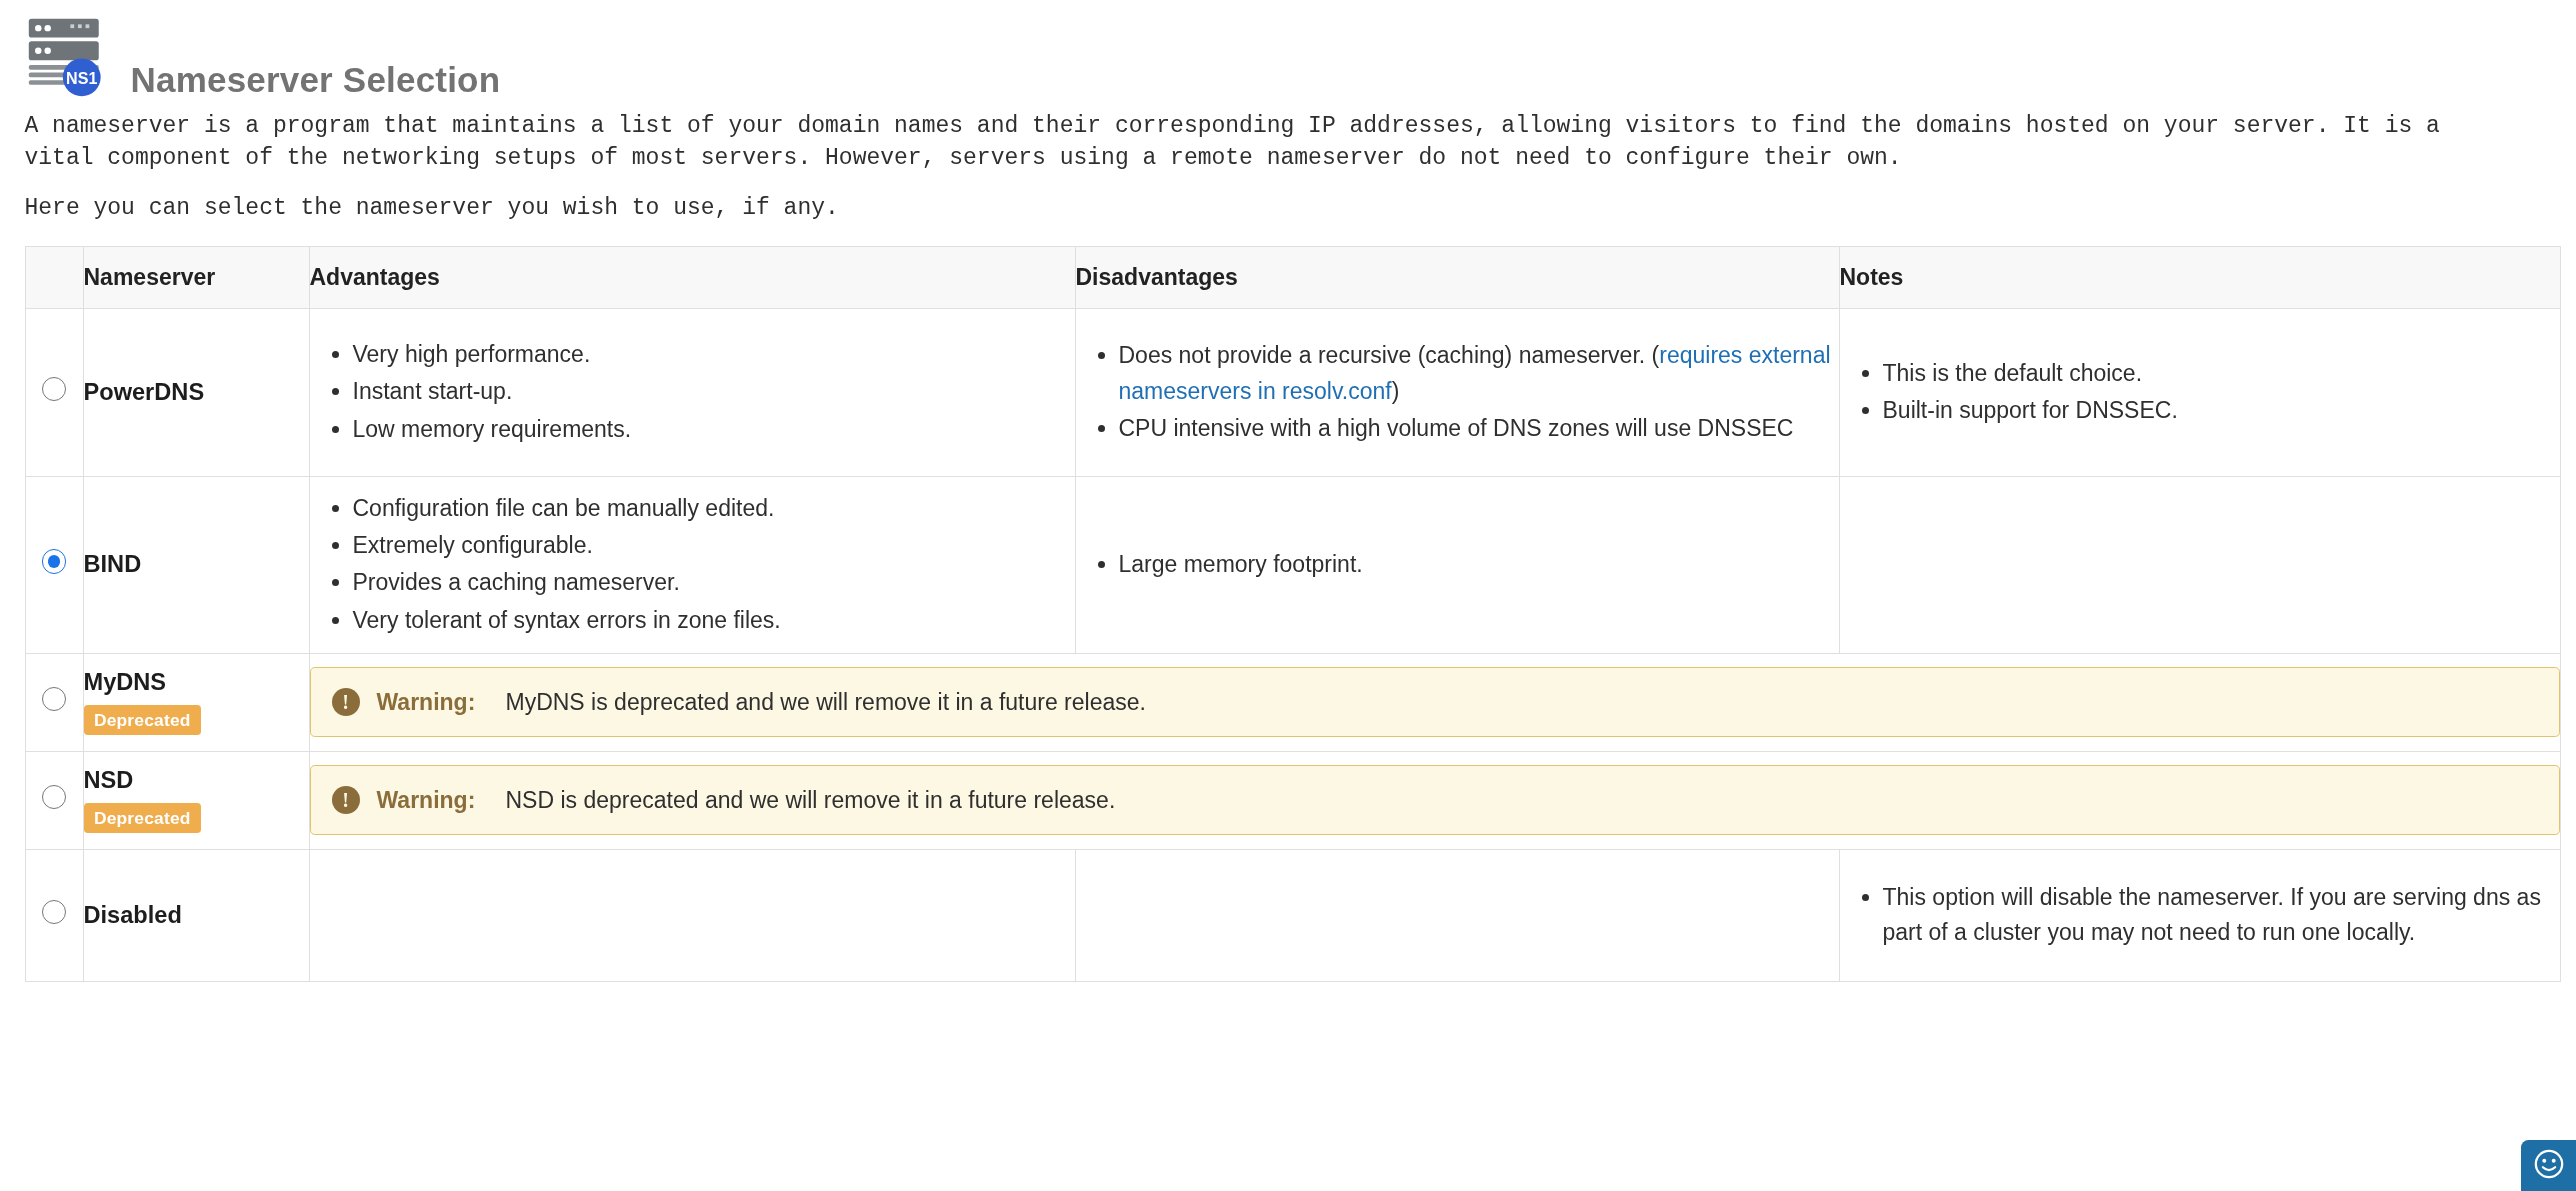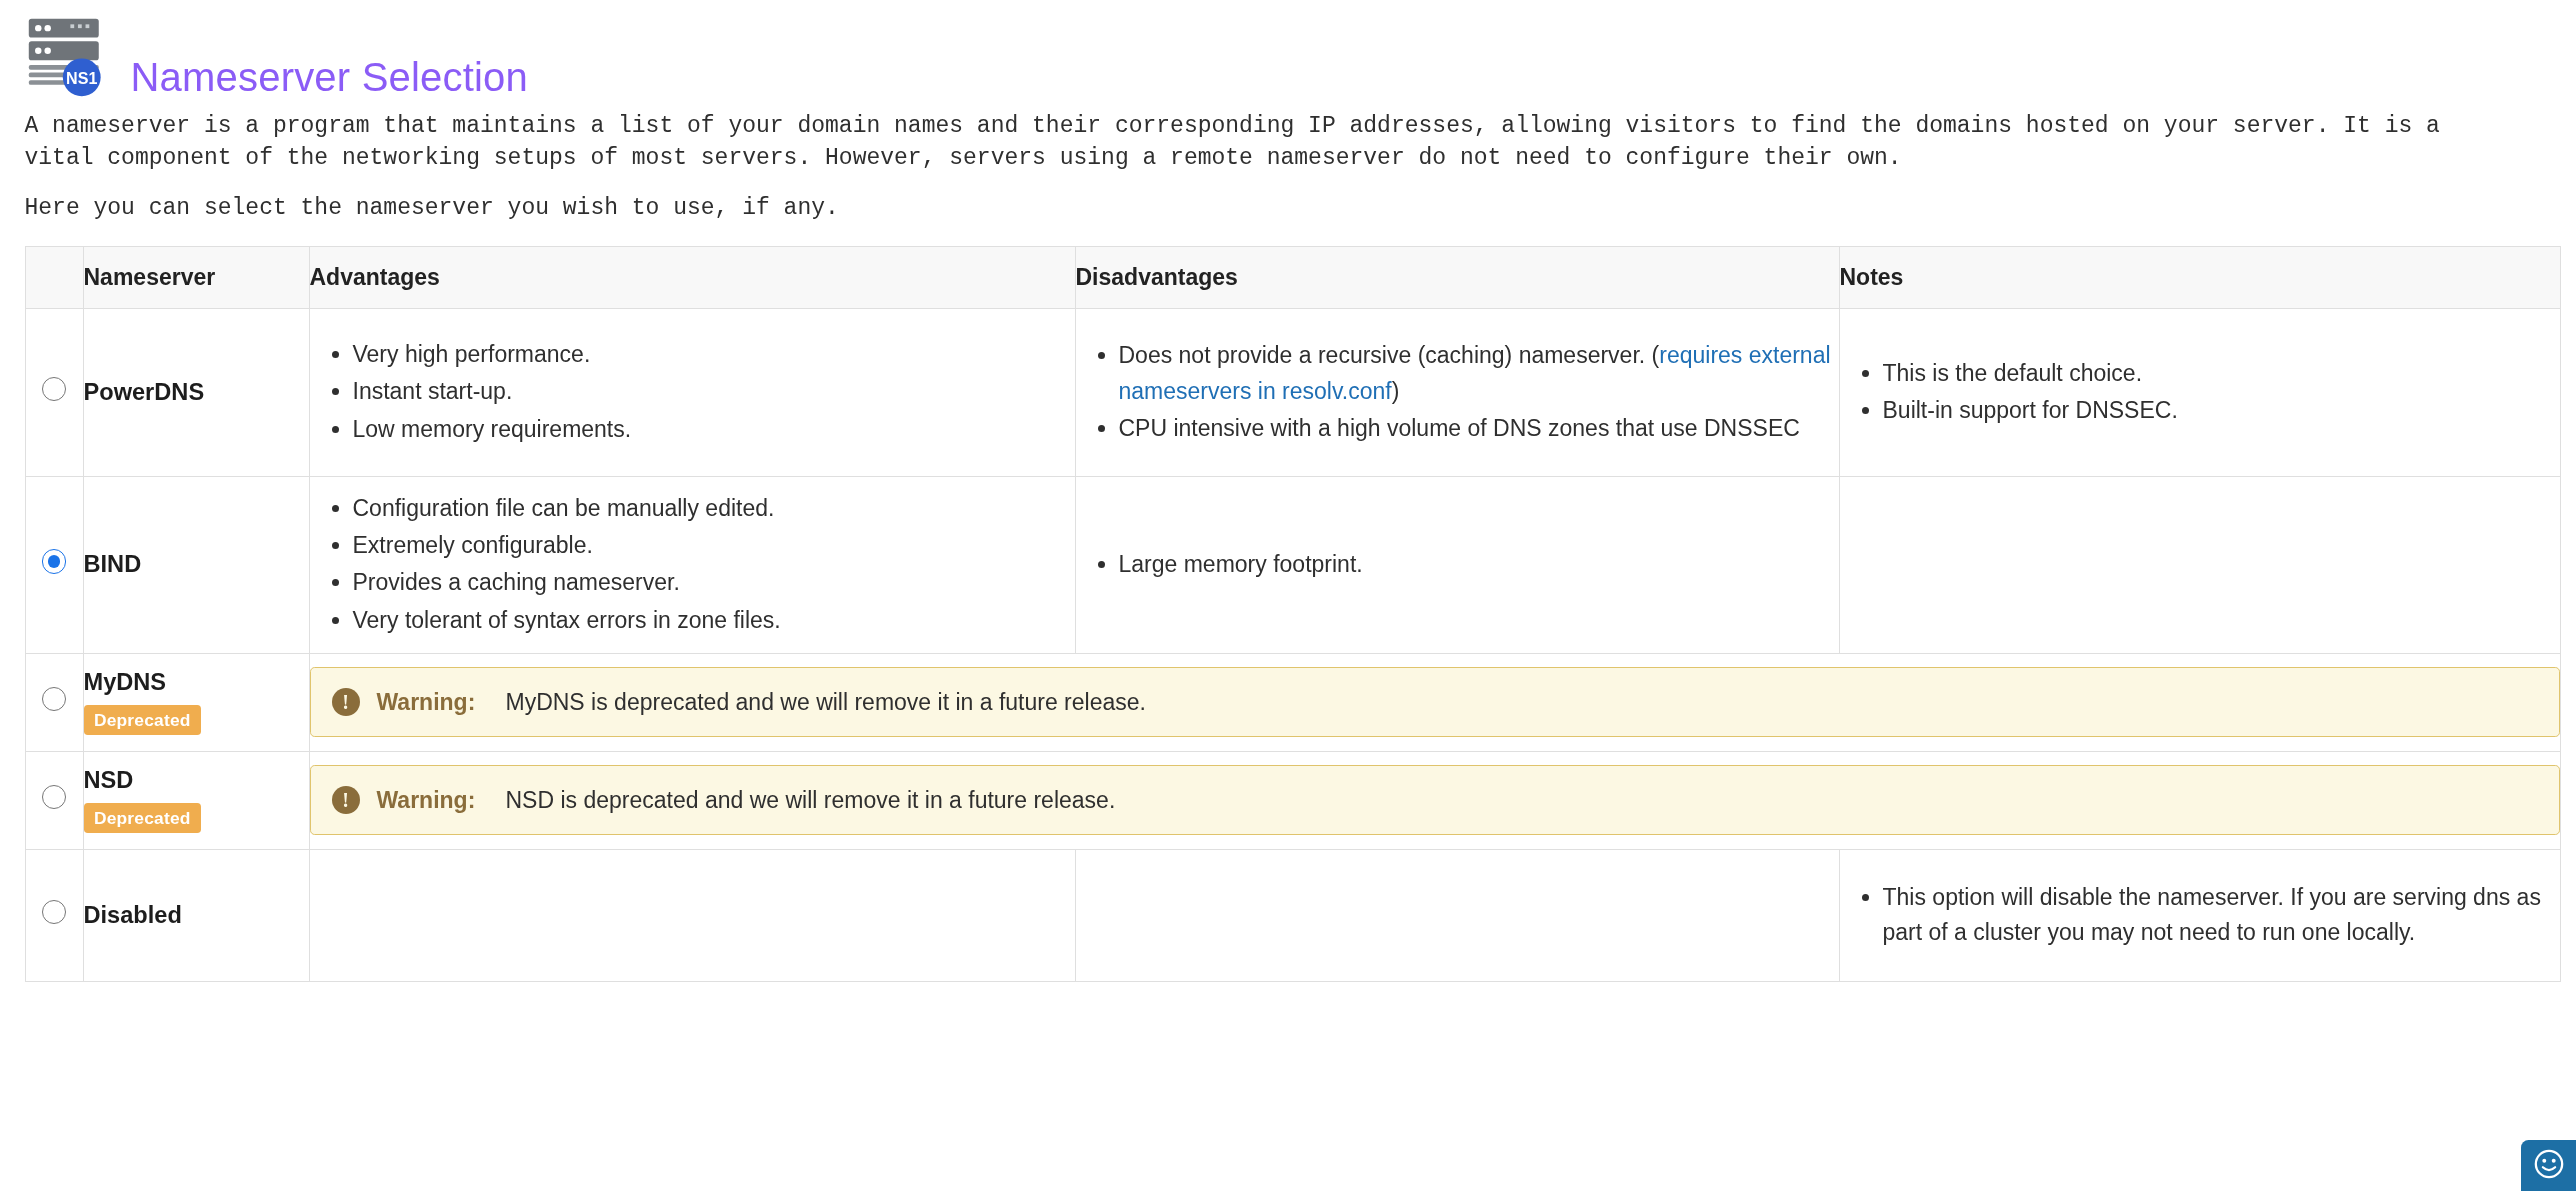--- a/index.html
+++ b/index.html
@@ -26,23 +26,23 @@
     margin-bottom: 9.4px;
   }
   .logo {
     width: 87px;
     height: 87px;
     position: relative;
     flex: 0 0 auto;
   }
   .logo svg { display: block; }
   .page-title {
-    font-size: 40px;
-    font-weight: 400;
-    color: #8b5cf6;
+    font-size: 35px;
+    font-weight: 700;
+    color: #737373;
     letter-spacing: 0.2px;
   }
   
   .intro {
     font-size: 23px;
     line-height: 1.42;
     color: #2f2f2f;
     max-width: 2489px;
     margin: 0 0 17px 0;
     font-family: Liberation Mono, monospace;
@@ -259,21 +259,21 @@
         <td class="list-cell">
           <ul class="bullets">
             <li>Very high performance.</li>
             <li>Instant start-up.</li>
             <li>Low memory requirements.</li>
           </ul>
         </td>
         <td class="list-cell">
           <ul class="bullets">
             <li><span>Does not provide a recursive (caching) nameserver. (</span><a class="inline-link" href="#">requires external nameservers in resolv.conf</a><span>)</span></li>
-            <li>CPU intensive with a high volume of DNS zones that use DNSSEC</li>
+            <li>CPU intensive with a high volume of DNS zones will use DNSSEC</li>
           </ul>
         </td>
         <td class="list-cell">
           <ul class="bullets">
             <li>This is the default choice.</li>
             <li>Built-in support for DNSSEC.</li>
           </ul>
         </td>
       </tr>
 

